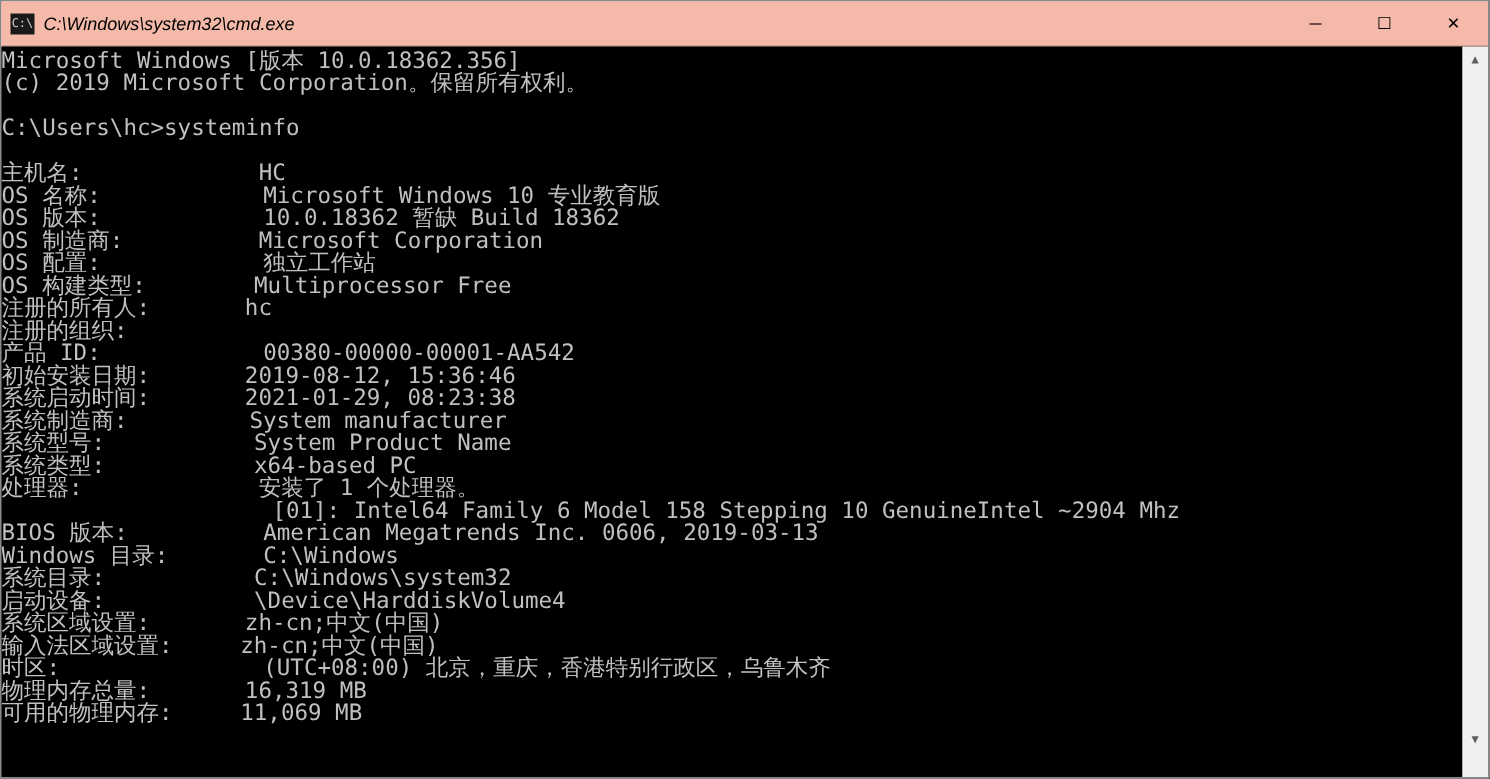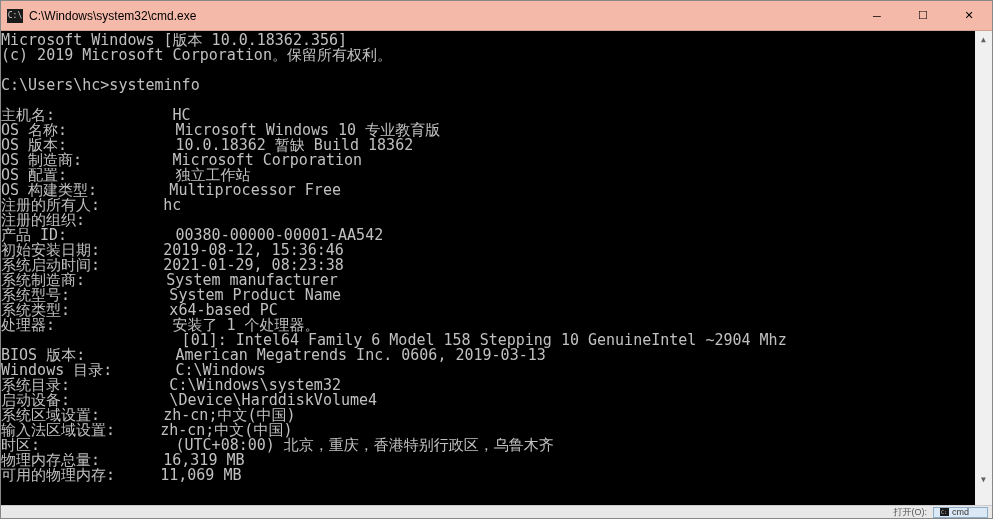--- a/index.html
+++ b/index.html
@@ -1,21 +1,21 @@
 <!DOCTYPE html>
 <html><head>
 <meta charset="utf-8">
 <style>
 * { margin: 0; padding: 0; box-sizing: border-box; }
 body { width: 993px; height: 519px; font-family: "NSimSun", "SimSun", "Consolas", monospace; overflow: hidden; background: #fff; }
 .window { width: 993px; height: 519px; border: 1px solid #888; display: flex; flex-direction: column; }
 .titlebar { height: 30px; background: #f4b9a9; display: flex; align-items: center; border-bottom: 1px solid #d0a090; }
 .titlebar-icon { width: 16px; height: 14px; margin-left: 6px; margin-right: 6px; background: #1a1a1a; display: flex; align-items: center; justify-content: center; }
 .titlebar-icon-inner { color: #ccc; font-size: 8px; font-family: monospace; line-height: 1; }
-.titlebar-title { flex: 1; font-size: 12px; color: #000; font-family: "Segoe UI", "Microsoft YaHei", sans-serif; }
+.titlebar-title { flex: 1; font-size: 12px; color: #000; font-family: "Segoe UI", "Microsoft YaHei", sans-serif; font-style: italic; }
 .titlebar-buttons { display: flex; height: 100%; }
 .titlebar-btn { width: 46px; height: 100%; display: flex; align-items: center; justify-content: center; font-family: "Segoe UI Symbol", sans-serif; font-size: 11px; color: #000; }
 .titlebar-btn.close { width: 46px; }
 .content-area { flex: 1; background: #000; position: relative; overflow: hidden; }
 .terminal { position: absolute; left: 0; top: 0; right: 17px; bottom: 0; background: #000; color: #c0c0c0; font-family: "NSimSun", "SimSun", "Consolas", monospace; font-size: 15px; line-height: 15px; white-space: pre; padding: 2px 0 16px 0; overflow: hidden; font-weight: normal; }
 .scrollbar { position: absolute; right: 0; top: 0; width: 17px; height: 100%; background: #f0f0f0; }
 .scrollbar-btn { width: 17px; height: 17px; background: #f0f0f0; display: flex; align-items: center; justify-content: center; font-size: 8px; color: #606060; }
 .scrollbar-btn.up { position: absolute; top: 0; }
 .scrollbar-btn.down { position: absolute; bottom: 17px; }
 .scrollbar-track { position: absolute; top: 17px; bottom: 34px; width: 17px; background: #f0f0f0; }
@@ -71,23 +71,13 @@
 时区:               (UTC+08:00) 北京，重庆，香港特别行政区，乌鲁木齐
 物理内存总量:       16,319 MB
 可用的物理内存:     11,069 MB</div>
     <div class="scrollbar">
       <div class="scrollbar-btn up">▲</div>
       <div class="scrollbar-track"></div>
       <div class="scrollbar-btn down">▼</div>
       <div class="scrollbar-resize"></div>
     </div>
   </div>
-  <div class="taskbar">
-    <span class="taskbar-text">打开(O):</span>
-    <span class="taskbar-cmd">
-      <svg width="9" height="8" viewBox="0 0 9 8">
-          <rect x="0" y="0" width="9" height="8" fill="#1a1a1a"></rect>
-          <text x="1" y="6" font-size="5" fill="#ccc" font-family="monospace">C:</text>
-        </svg>
-      <span>cmd</span>
-    </span>
-  </div>
 </div>
 
 </body></html>

